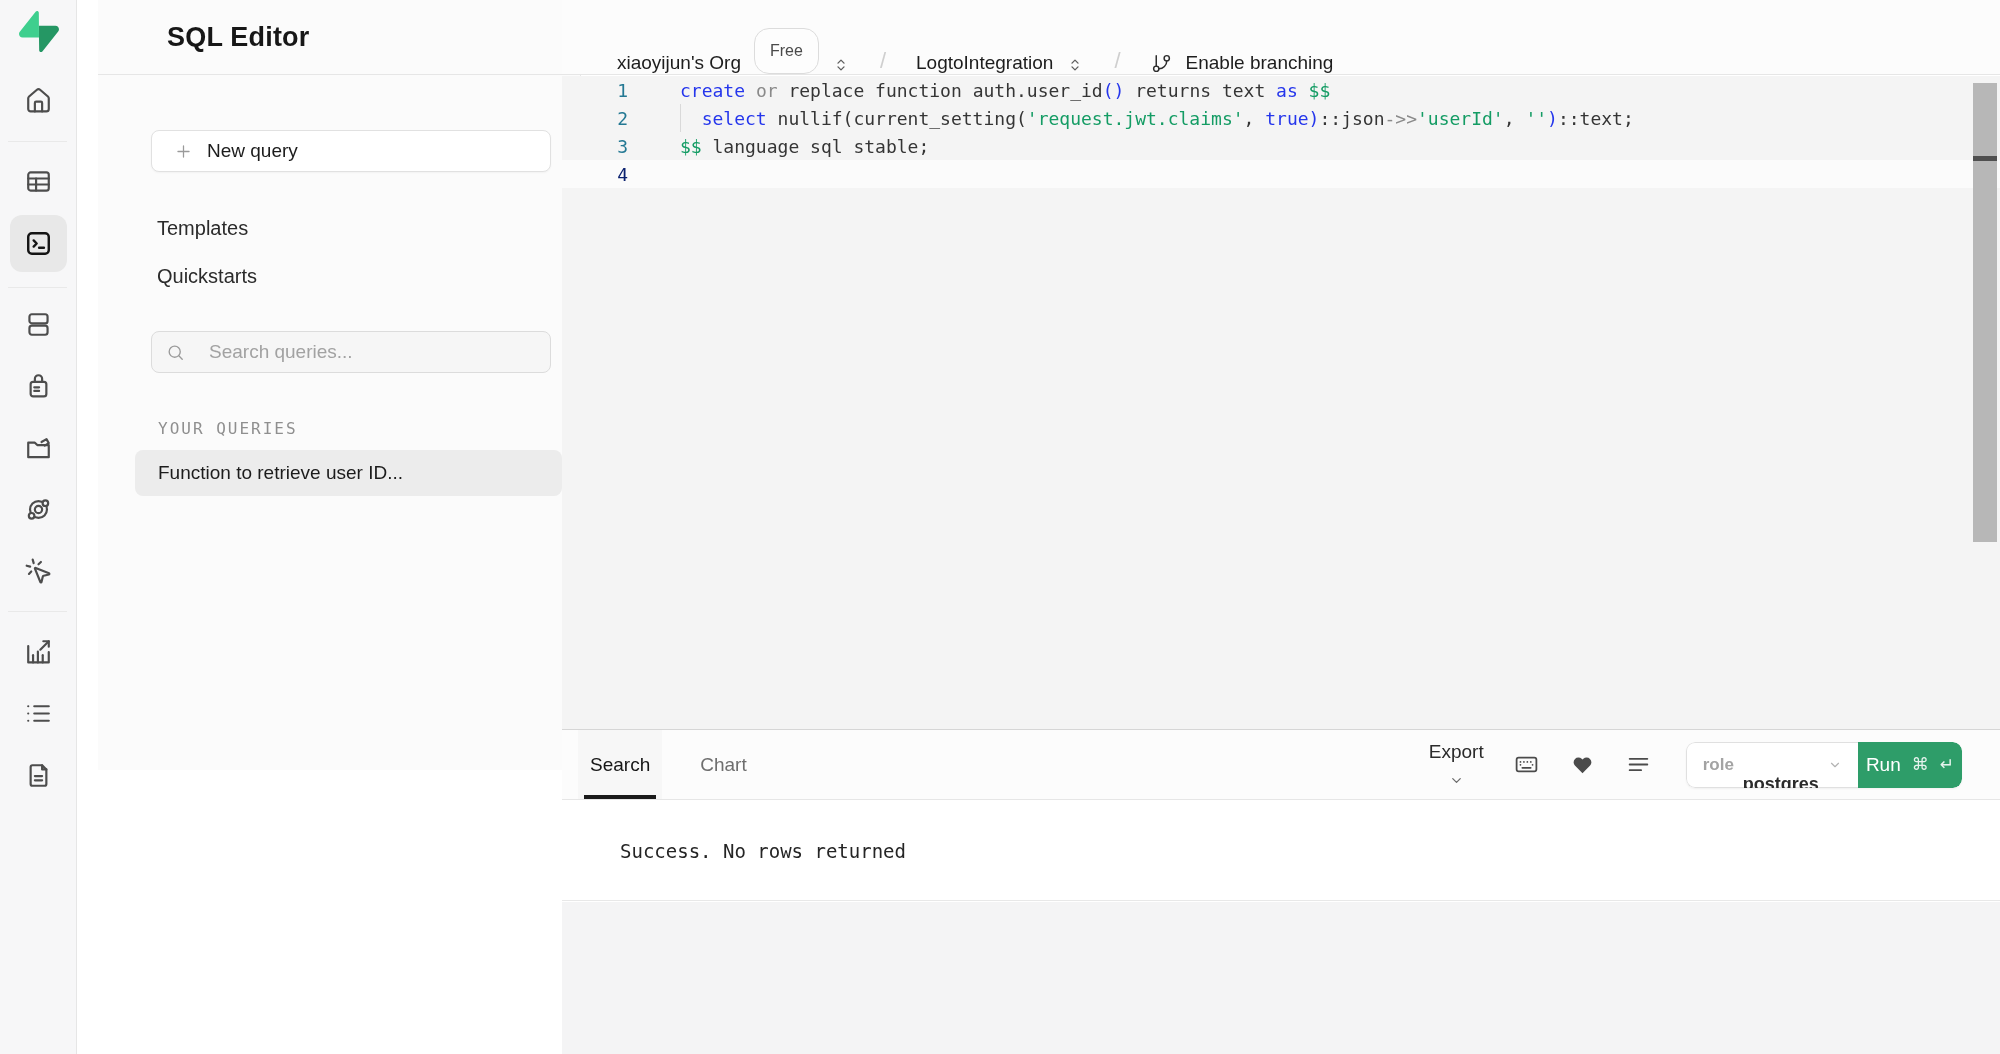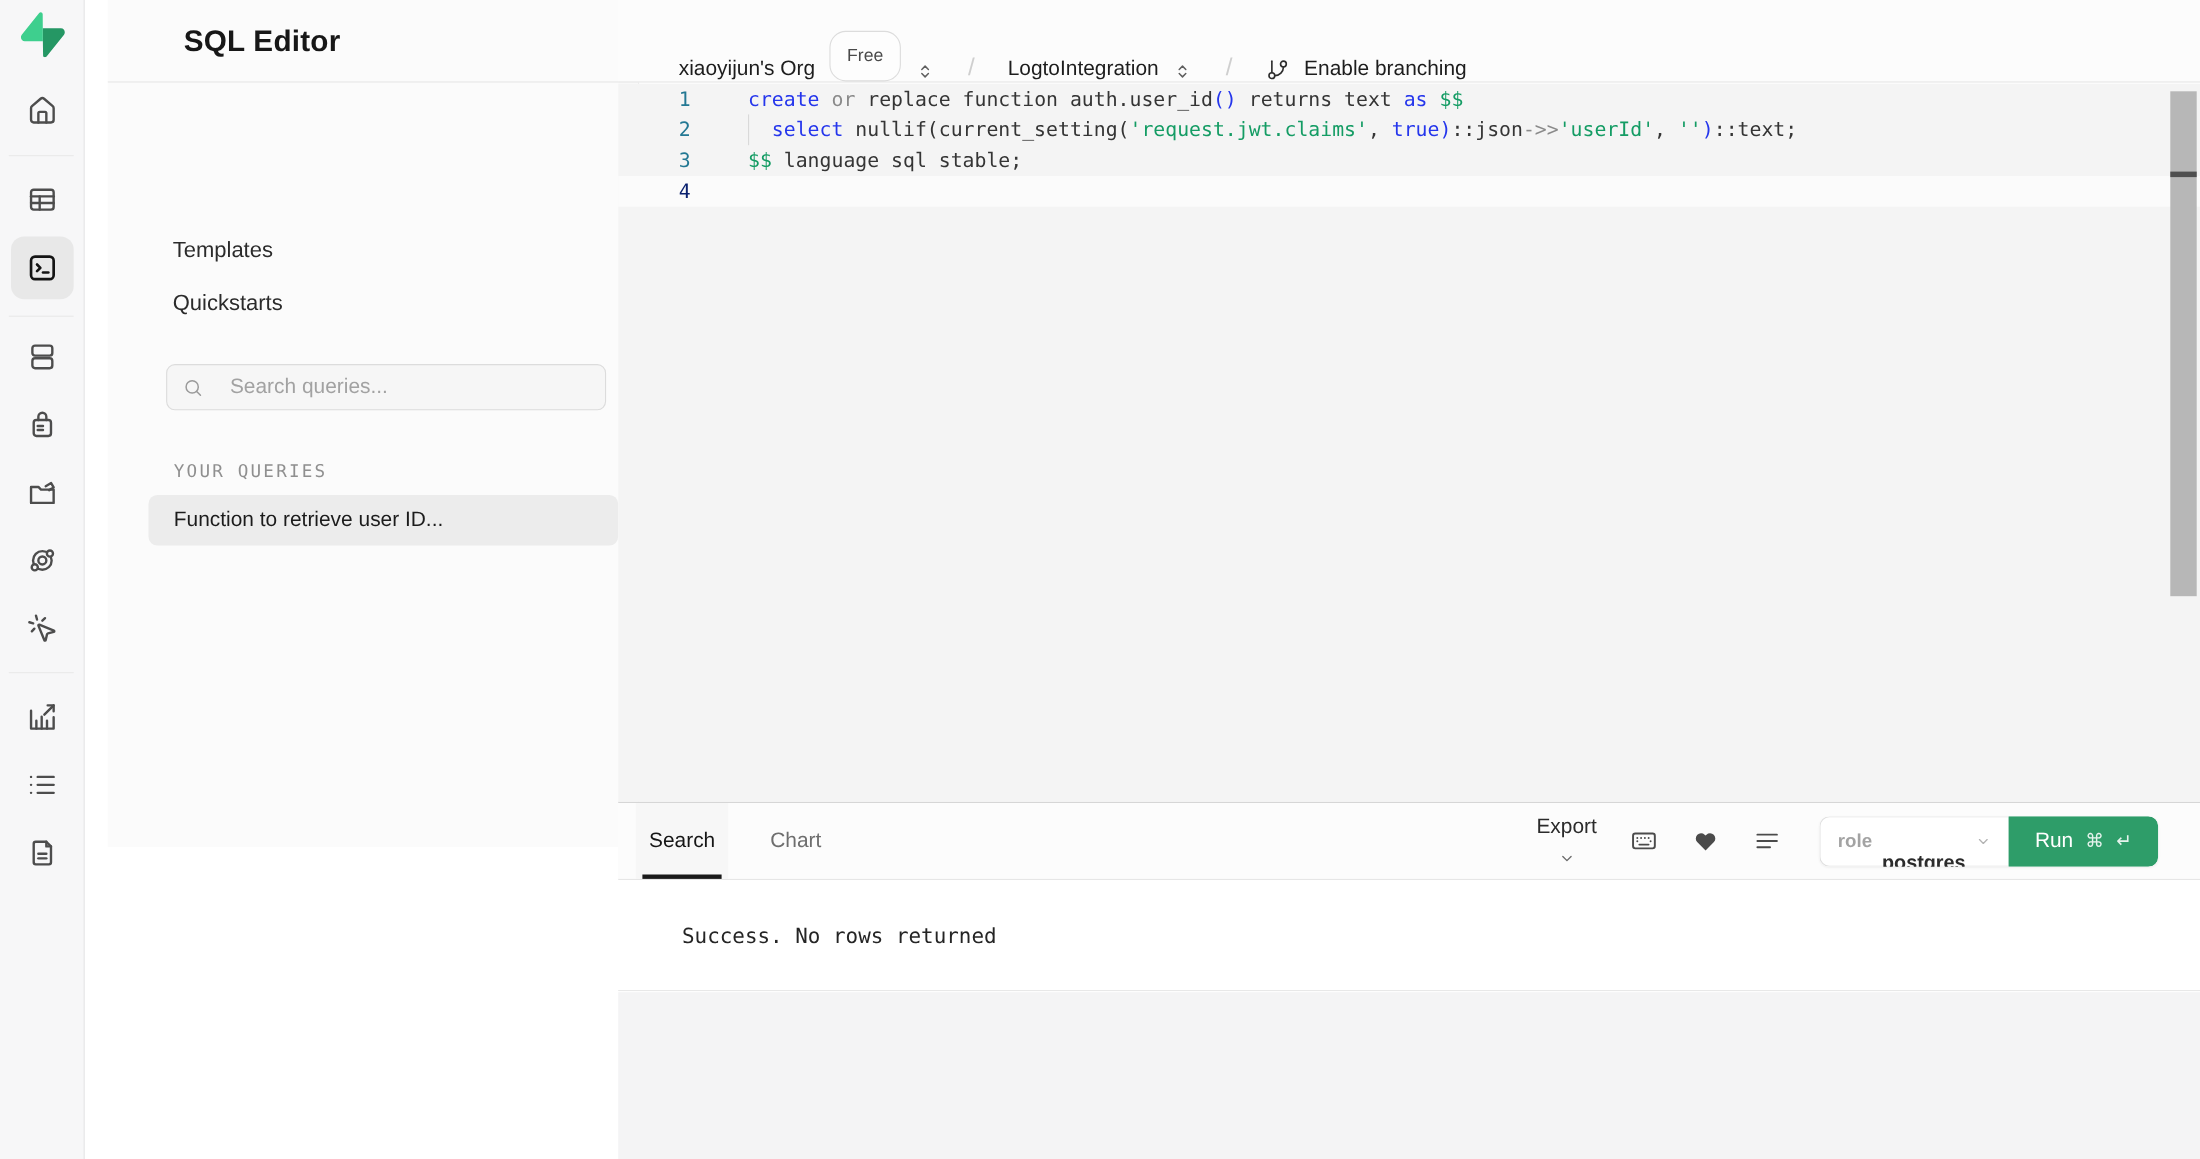--- a/index.html
+++ b/index.html
@@ -95,21 +95,21 @@
   .tool-icon { width:26px; height:26px; cursor:pointer; display:flex; align-items:center; justify-content:center; }
   .tool-icon svg { width:25px; height:25px; stroke:#4b4b4b; fill:none; stroke-width:1.7; stroke-linecap:round; stroke-linejoin:round; }
   #run-group { display:flex; align-items:stretch; height:46px; margin-left:4px; border-radius:9px; overflow:hidden;
                box-shadow:0 1px 2px rgba(0,0,0,.05); }
   #role-select { background:#fff; border:1px solid #e0e0e0; border-right:0; border-radius:9px 0 0 9px;
                  display:flex; align-items:center; gap:9px; padding:0 16px; cursor:pointer;font-weight:bold; }
   #role-select .role-label { font-size:17px; color:#a3a3a3; }
   #role-select .role-value { font-size:18px; color:#2b2b2b;margin-top:40px; }
   #role-select svg { width:14px; height:14px; stroke:#b3b3b3; fill:none; stroke-width:2; stroke-linecap:round; stroke-linejoin:round; }
   #run-btn { background:#2e9d69; border:0; border-radius:0 9px 9px 0; display:flex; align-items:center;
-             gap:11px; padding:0 24px; cursor:pointer; }
+             gap:11px; padding:0 8px; cursor:pointer; }
   #run-btn .run-label { color:#fff; font-size:19px; }
   #run-btn .run-key { color:rgba(255,255,255,.88); font-size:17px; }
 
   
   #success-row { position:absolute; left:562px; top:801px; width:1438px; height:100px;
                  background:#fff; border-bottom:1px solid #e8e8e8; display:flex; align-items:center; padding-left:58px; }
   #success-row span { font-family:"DejaVu Sans Mono", monospace; font-size:19px; color:#252525; }
   #bottom-area { position:absolute; left:562px; top:902px; width:1438px; height:152px; background:#f4f4f5; }
 </style>
 </head>
@@ -227,20 +227,26 @@
           <path d="M9 16h6"></path>
       </svg>
     </button>
   </aside>
 
   <section id="sidebar">
     <div id="sidebar-header">
       <h1 id="page-title">SQL Editor</h1>
     </div>
 
+    <button id="new-query-btn">
+      <svg viewBox="0 0 24 24" fill="none">
+          <path d="M12 5v14M5 12h14"></path>
+        </svg>
+      <span>New query</span>
+    </button>
 
     <div class="side-link" id="link-templates">Templates</div>
     <div class="side-link" id="link-quickstarts">Quickstarts</div>
 
     <div id="search-box">
       <svg viewBox="0 0 24 24">
           <circle cx="11" cy="11" r="7"></circle>
           <path d="m16.5 16.5 4 4"></path>
         </svg>
       <input id="search-input" type="text" placeholder="Search queries..." style="">

